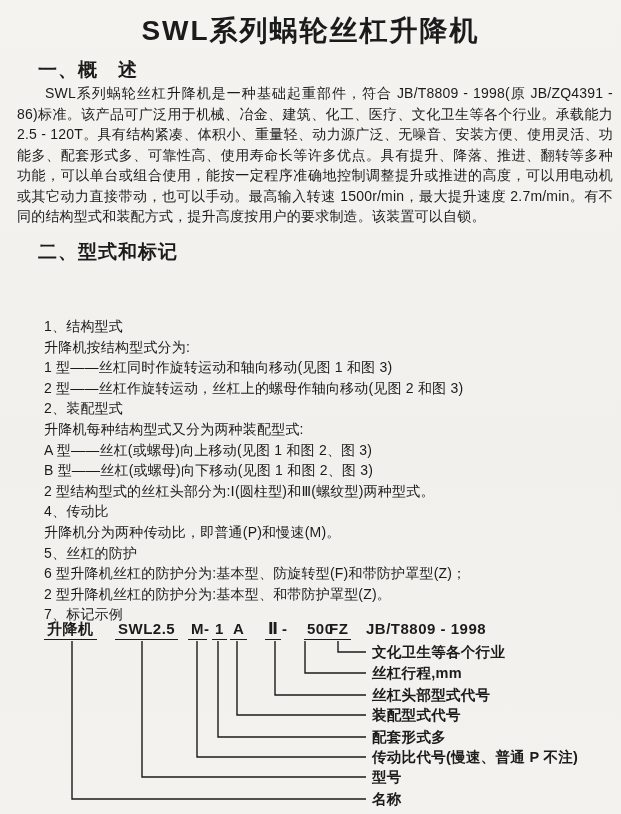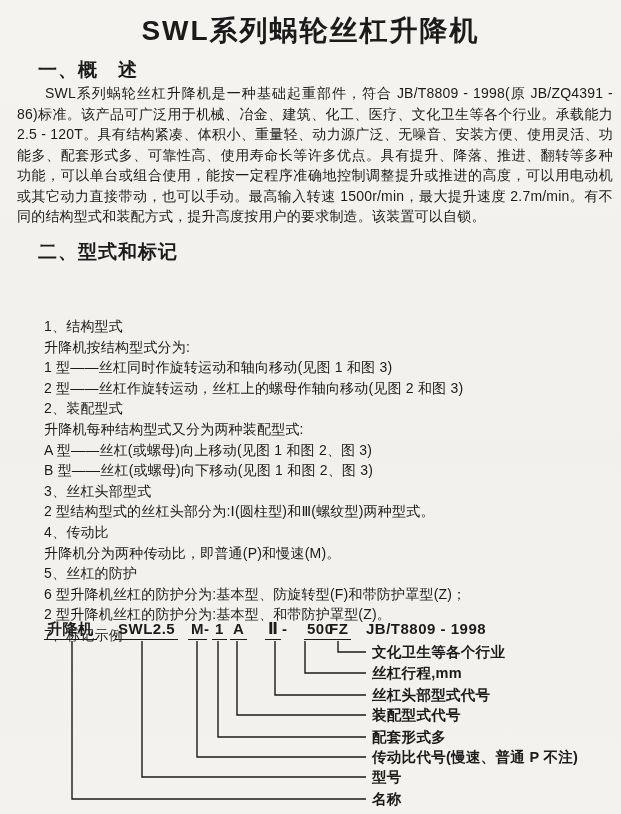--- a/index.html
+++ b/index.html
@@ -74,21 +74,20 @@
 
   <div class="list">
     <div>1、结构型式</div>
     <div>升降机按结构型式分为:</div>
     <div>1 型——丝杠同时作旋转运动和轴向移动(见图 1 和图 3)</div>
     <div>2 型——丝杠作旋转运动，丝杠上的螺母作轴向移动(见图 2 和图 3)</div>
     <div>2、装配型式</div>
     <div>升降机每种结构型式又分为两种装配型式:</div>
     <div>A 型——丝杠(或螺母)向上移动(见图 1 和图 2、图 3)</div>
     <div>B 型——丝杠(或螺母)向下移动(见图 1 和图 2、图 3)</div>
-    <div>3、丝杠头部型式</div>
     <div>2 型结构型式的丝杠头部分为:Ⅰ(圆柱型)和Ⅲ(螺纹型)两种型式。</div>
     <div>4、传动比</div>
     <div>升降机分为两种传动比，即普通(P)和慢速(M)。</div>
     <div>5、丝杠的防护</div>
     <div>6 型升降机丝杠的防护分为:基本型、防旋转型(F)和带防护罩型(Z)；</div>
     <div>2 型升降机丝杠的防护分为:基本型、和带防护罩型(Z)。</div>
     <div>7、标记示例</div>
   </div>
 
   <div class="diagram">

